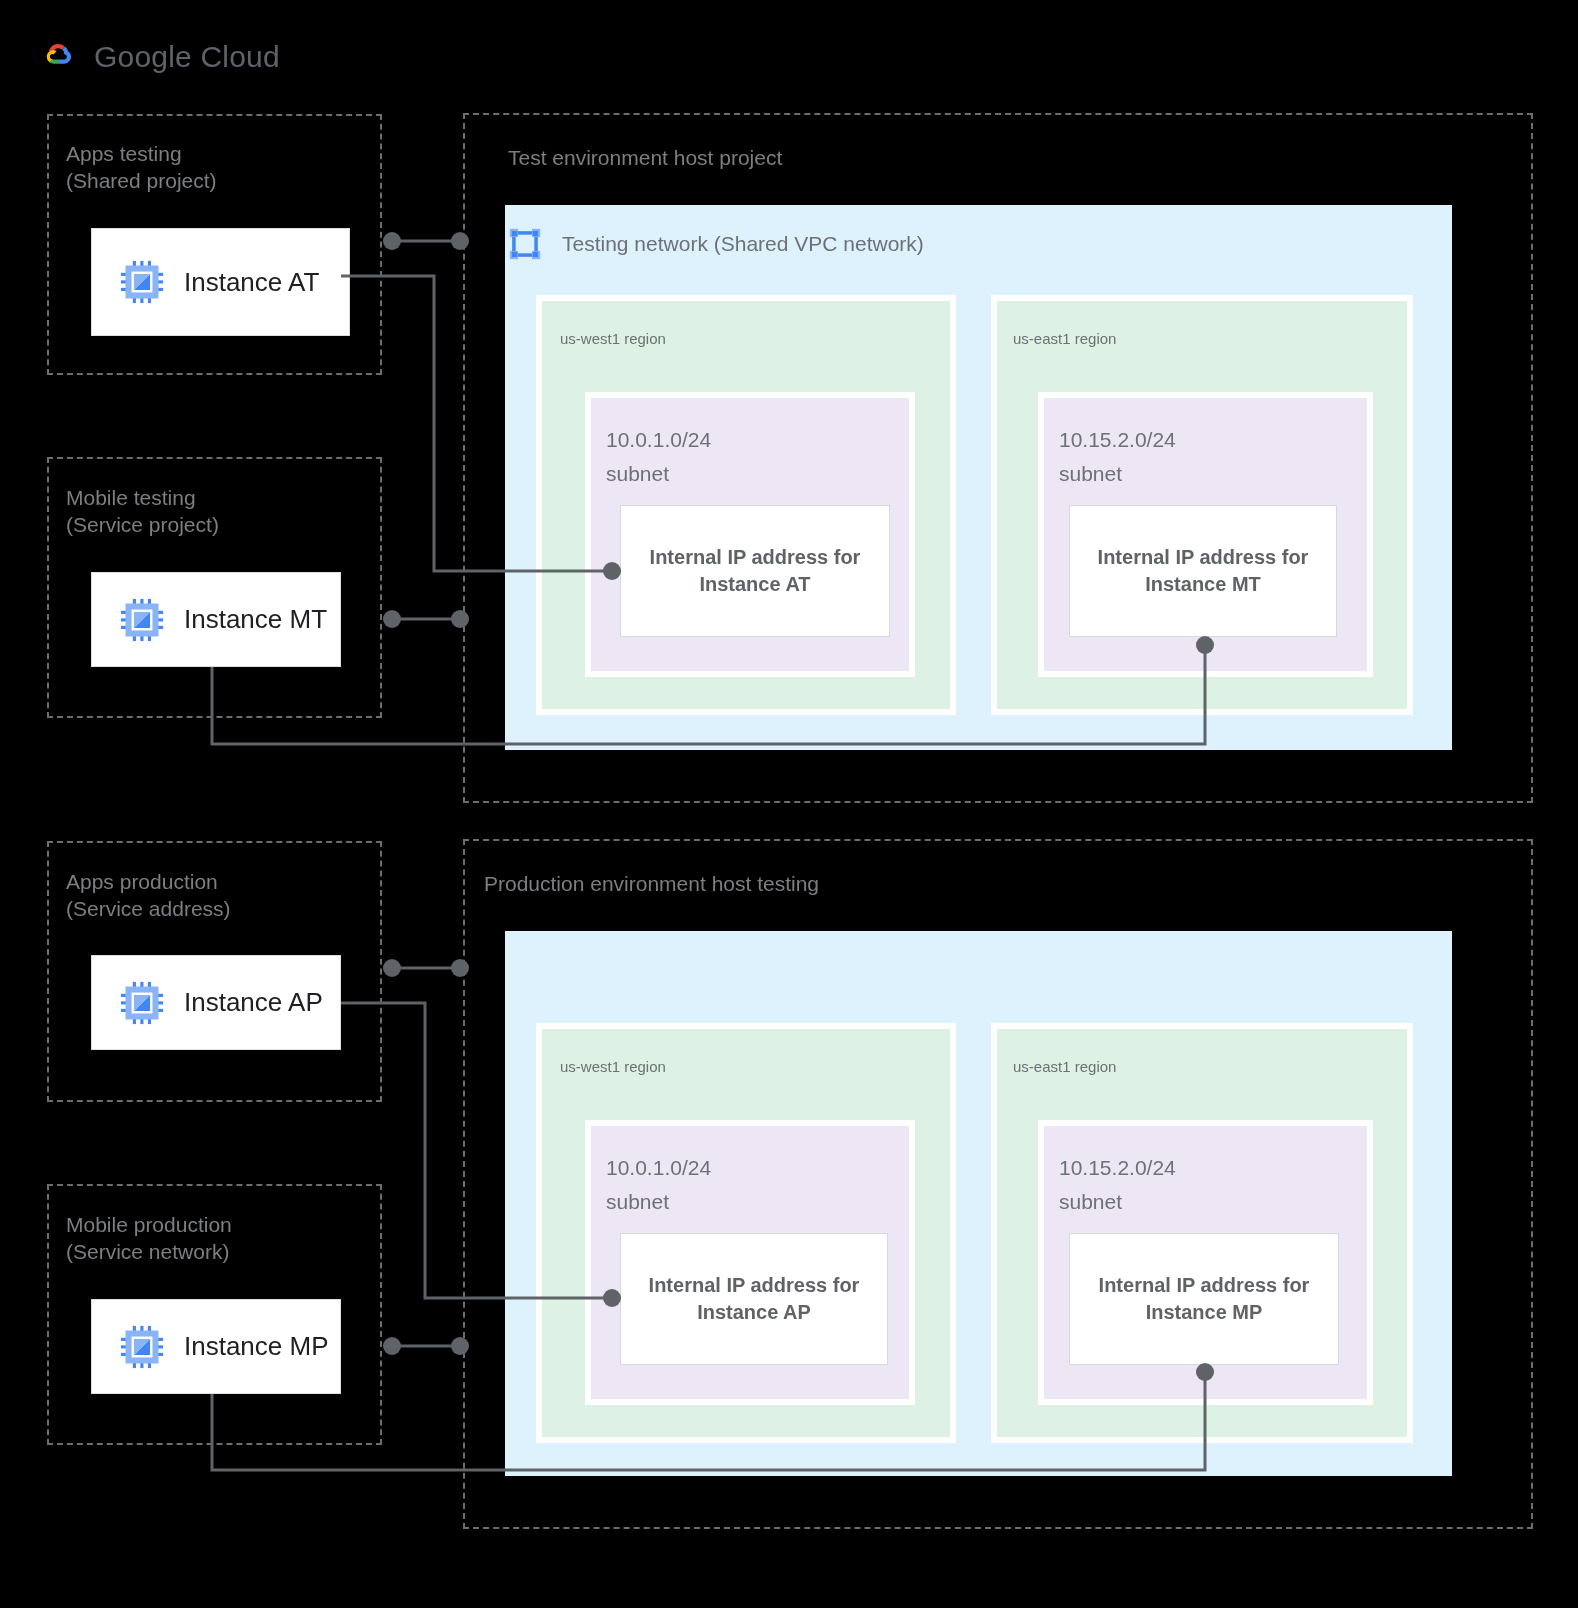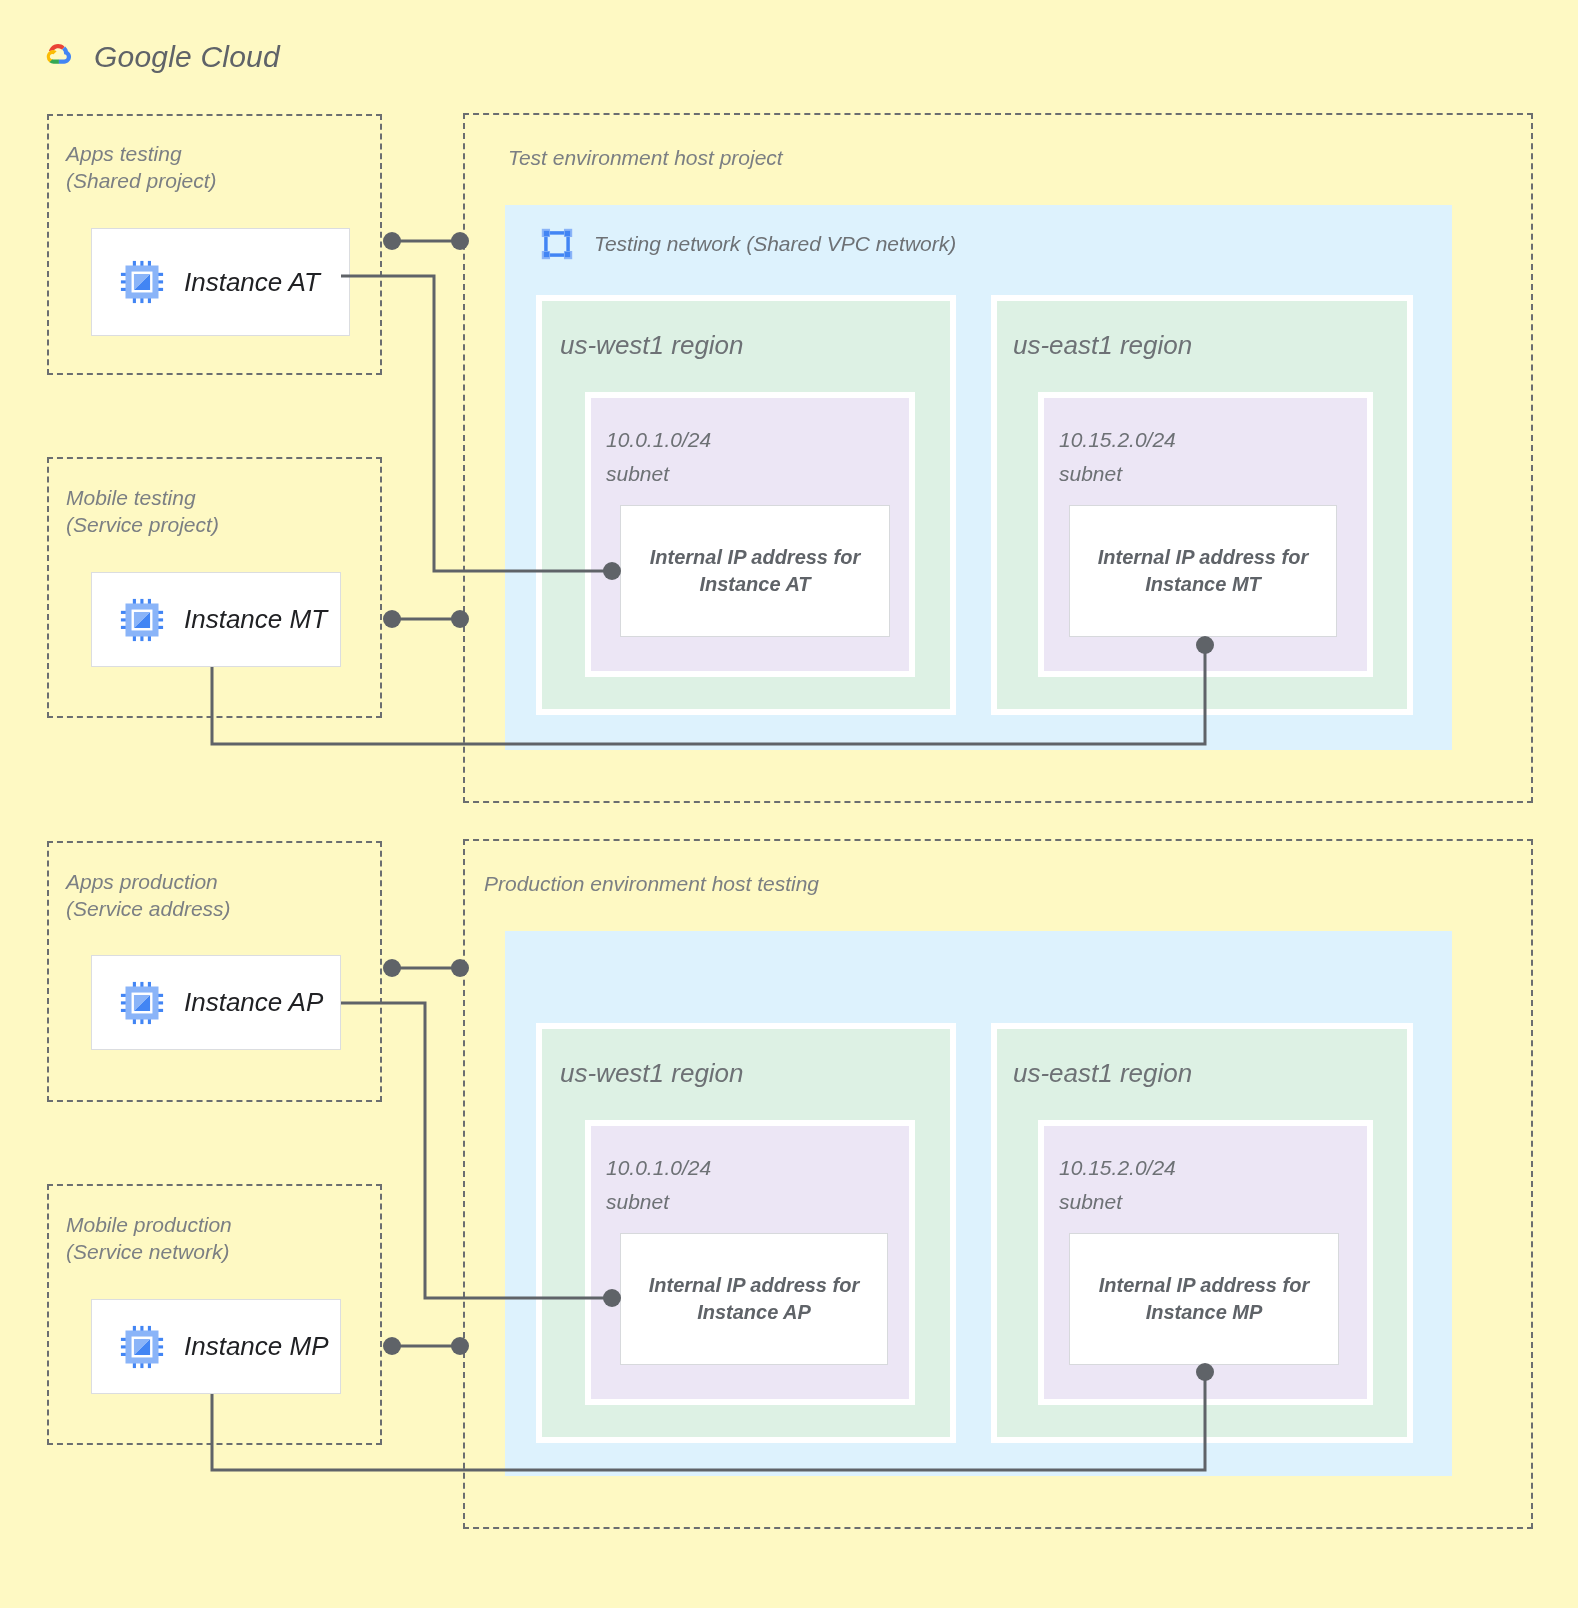--- a/index.html
+++ b/index.html
@@ -8,23 +8,22 @@
     background: #e8ebec;
   }
   body {
     font-family: "Liberation Sans", sans-serif;
     -webkit-font-smoothing: antialiased;
   }
   #page {
     position: relative;
     width: 1578px;
     height: 1608px;
-    background: #fef9c3;
+    background: #000000;
     overflow: hidden;
-    font-style: italic;
   }
 
   
   .logo {
     position: absolute;
     left: 34px;
     top: 34px;
     display: flex;
     align-items: center;
     gap: 14px;
@@ -89,21 +88,21 @@
     white-space: nowrap;
   }
   .region-box {
     position: absolute;
     background: #ddf1e4;
     box-sizing: border-box;
     border: 6px solid #ffffff;
   }
   .region-label {
     position: absolute;
-    font-size: 26px;
+    font-size: 15px;
     color: #6d7175;
     white-space: nowrap;
   }
   .subnet-box {
     position: absolute;
     background: #ece6f5;
     box-sizing: border-box;
     border: 6px solid #ffffff;
   }
   .subnet-label {
@@ -218,21 +217,21 @@
       <path d="M7.6 16.4 L7.6 7.6 L16.4 7.6 Z" fill="#8ab4f8"></path>
     </svg>
     <span class="instance-label">Instance MT</span>
   </div>
 
   <div class="dashed-box" style="left:463px; top:113px; width:1070px; height:690px;">
   </div>
   <div class="box-label" style="left:484px; top:144px;margin-left:24px;">Test environment host project</div>
 
   <div class="vpc-box" style="left:505px; top:205px; width:947px; height:545px;"></div>
-  <div class="vpc-head" style="left:538px; top:225px;justify-content:center;">
+  <div class="vpc-head" style="left:506px; top:225px;justify-content:center;">
     <svg class="vpc-icon" viewBox="0 0 24 24">
       <rect x="5" y="5" width="14" height="14" fill="none" stroke="#4285F4" stroke-width="2.2"></rect>
       <rect x="2.4" y="2.4" width="5.2" height="5.2" fill="#8ab4f8"></rect>
       <rect x="16.4" y="2.4" width="5.2" height="5.2" fill="#8ab4f8"></rect>
       <rect x="2.4" y="16.4" width="5.2" height="5.2" fill="#8ab4f8"></rect>
       <rect x="16.4" y="16.4" width="5.2" height="5.2" fill="#8ab4f8"></rect>
       <rect x="3.7" y="3.7" width="3.4" height="3.4" fill="#4285F4"></rect>
       <rect x="16.9" y="3.7" width="3.4" height="3.4" fill="#4285F4"></rect>
       <rect x="3.7" y="16.9" width="3.4" height="3.4" fill="#4285F4"></rect>
       <rect x="16.9" y="16.9" width="3.4" height="3.4" fill="#4285F4"></rect>

